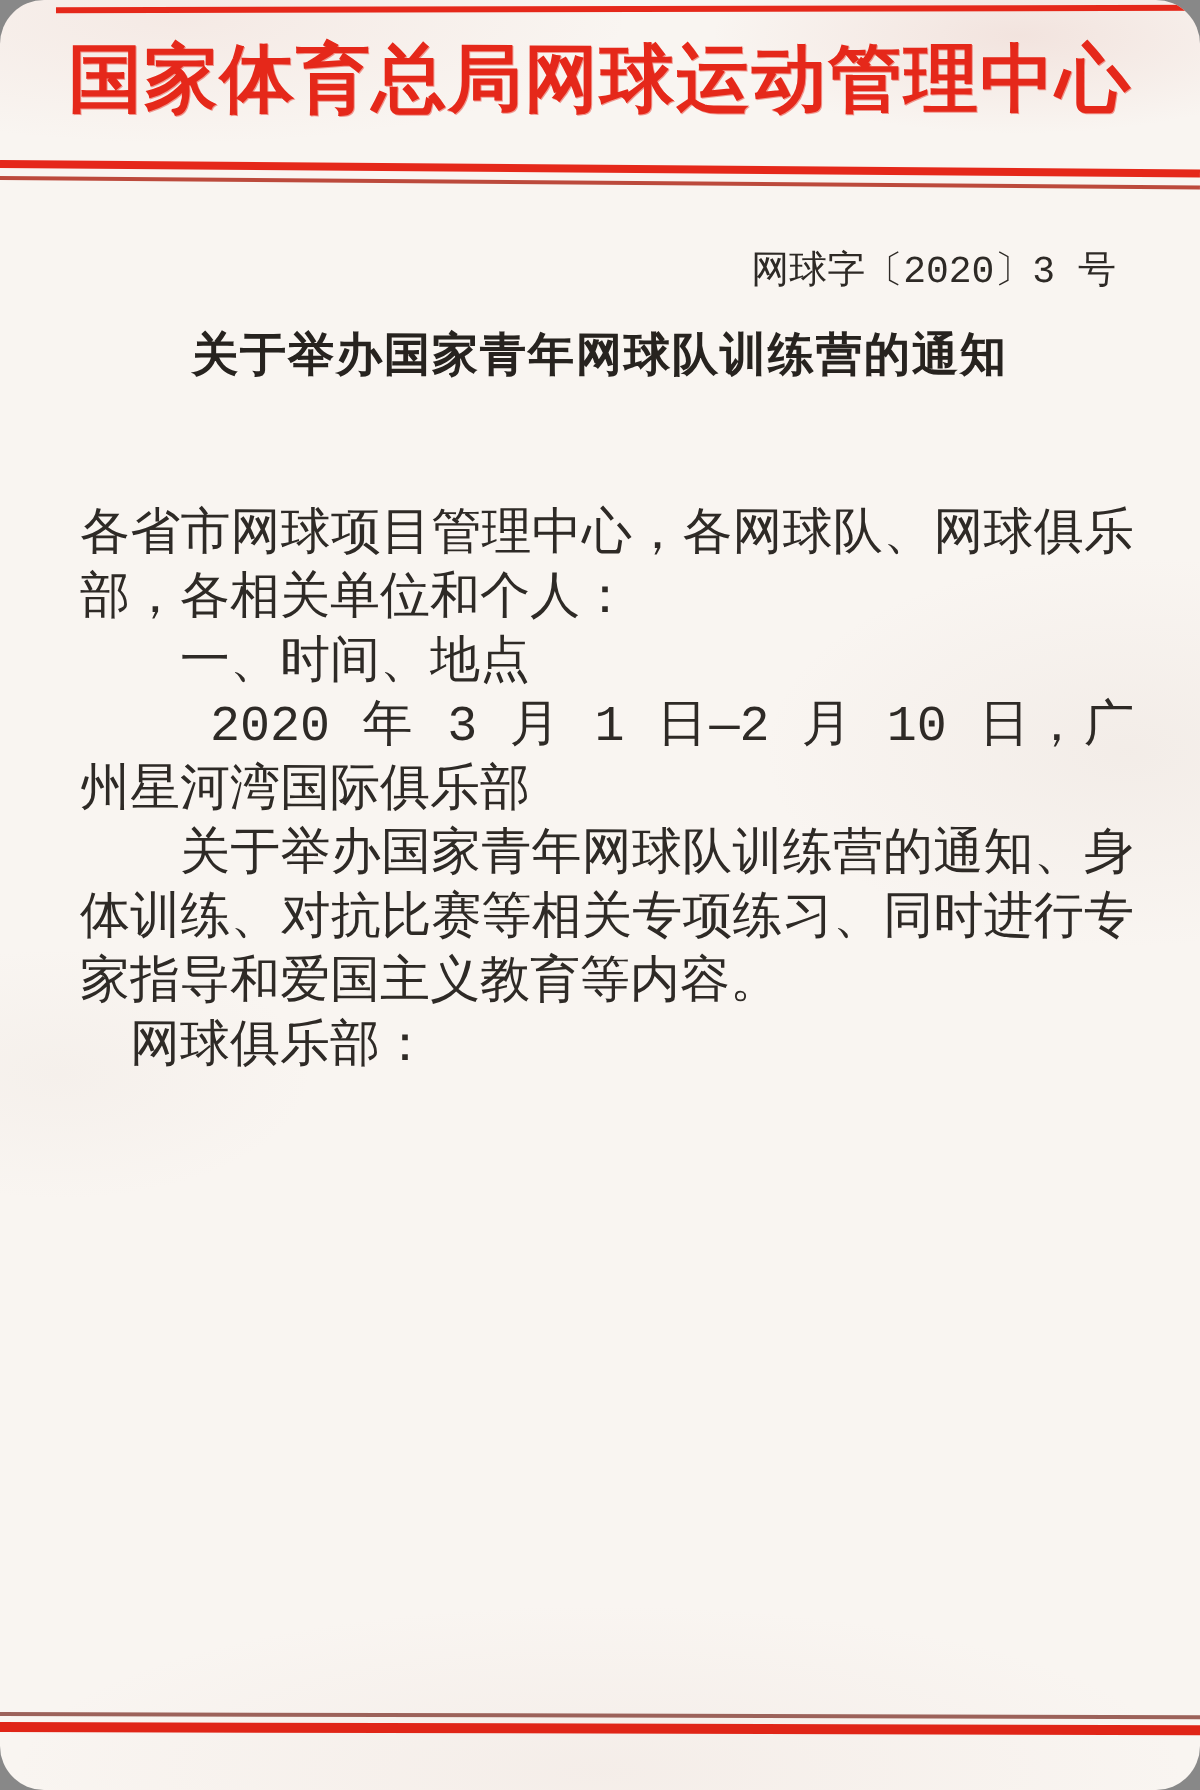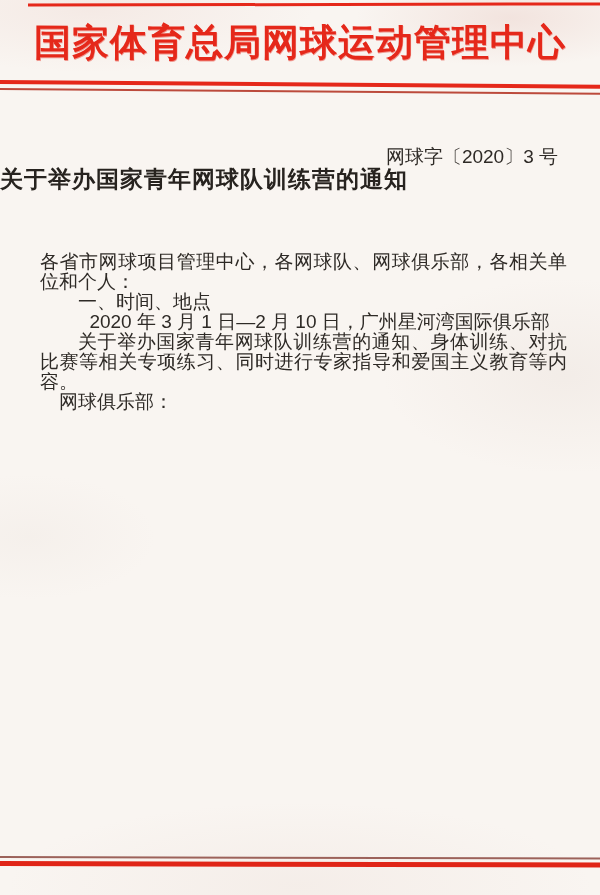--- a/index.html
+++ b/index.html
@@ -13,22 +13,23 @@
     height: 895px;
     margin: 0 auto;
     overflow: hidden;
     background-color: #f9f5f1;
     background-image:
       radial-gradient(ellipse 220px 70px at 85% 2%,  rgba(218,165,155,0.22), transparent 70%),
       radial-gradient(ellipse 320px 90px at 15% 1%,  rgba(222,175,165,0.16), transparent 70%),
       radial-gradient(ellipse 260px 140px at 94% 42%, rgba(205,185,175,0.14), transparent 70%),
       radial-gradient(ellipse 420px 120px at 50% 99%, rgba(212,182,172,0.12), transparent 70%),
       radial-gradient(ellipse 180px 90px at 5% 60%,  rgba(210,195,185,0.10), transparent 70%);
-    font-family: Liberation Sans, sans-serif;
+    font-family: Liberation Mono, monospace;
     color: #332e2a;
+    border-radius: 22px;
   }
 
   
   .top-rule {
     position: absolute;
     top: 3px; left: 28px; right: 0;
     height: 3px;
     background: #e5281a;
     transform: rotate(-0.12deg);
   }
@@ -62,40 +63,39 @@
   }
 
   
   .doc-number {
     position: absolute;
     top: 124px; left: 0; right: 42px;
     text-align: right;
     font-size: 19px;
     line-height: 24px;
     color: #2e2a26;
-    margin-top: 21px;
   }
   .notice-title {
     position: absolute;
     top: 162px; left: 0; right: 0;
     margin: 0;
-    text-align: left;
+    text-align: center;
     font-size: 23px;
     line-height: 34px;
     font-weight: bold;
     letter-spacing: 1px;
     color: #27231f;
   }
 
   
   .body-text {
     position: absolute;
     top: 252px; left: 40px; right: 33px;
-    font-size: 19px;
-    line-height: 20px;
+    font-size: 25px;
+    line-height: 32px;
     text-align: justify;
     color: #2e2a26;
   }
   .body-text p { margin: 0; }
   .p-salutation { margin-bottom: 15px; }
   .p-intro      { text-indent: 2em;   margin-bottom: 13px; }
   .sec-heading-1{ text-indent: 2em;   margin-bottom: 9px;  }
   .sec-content-1{ text-indent: 2.6em; margin-bottom: 15px; }
   .sec-heading-2{ text-indent: 2em;   margin-bottom: 12px; }
   .sec-content-2{ text-indent: 2em;   margin-bottom: 13px; }

